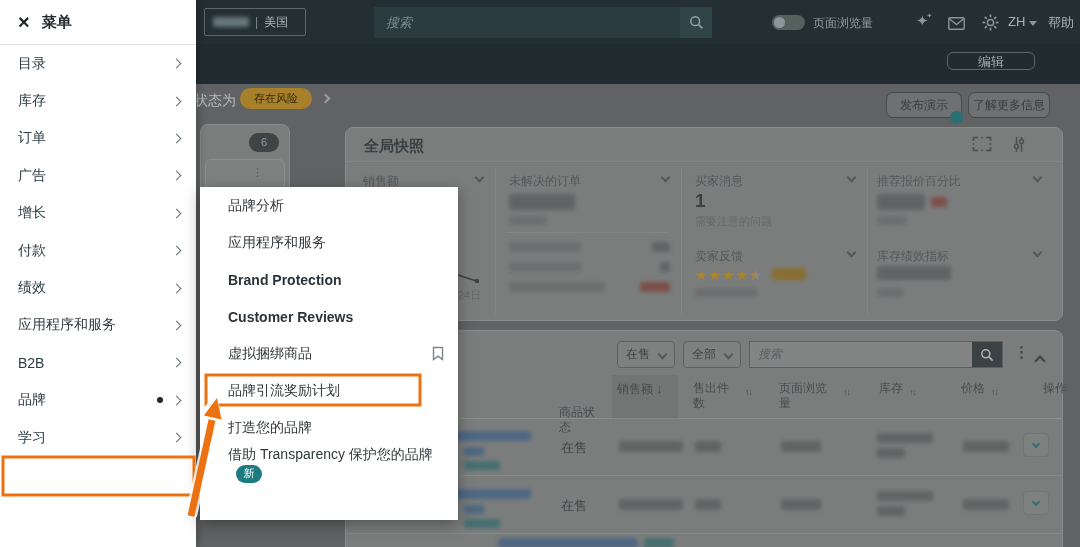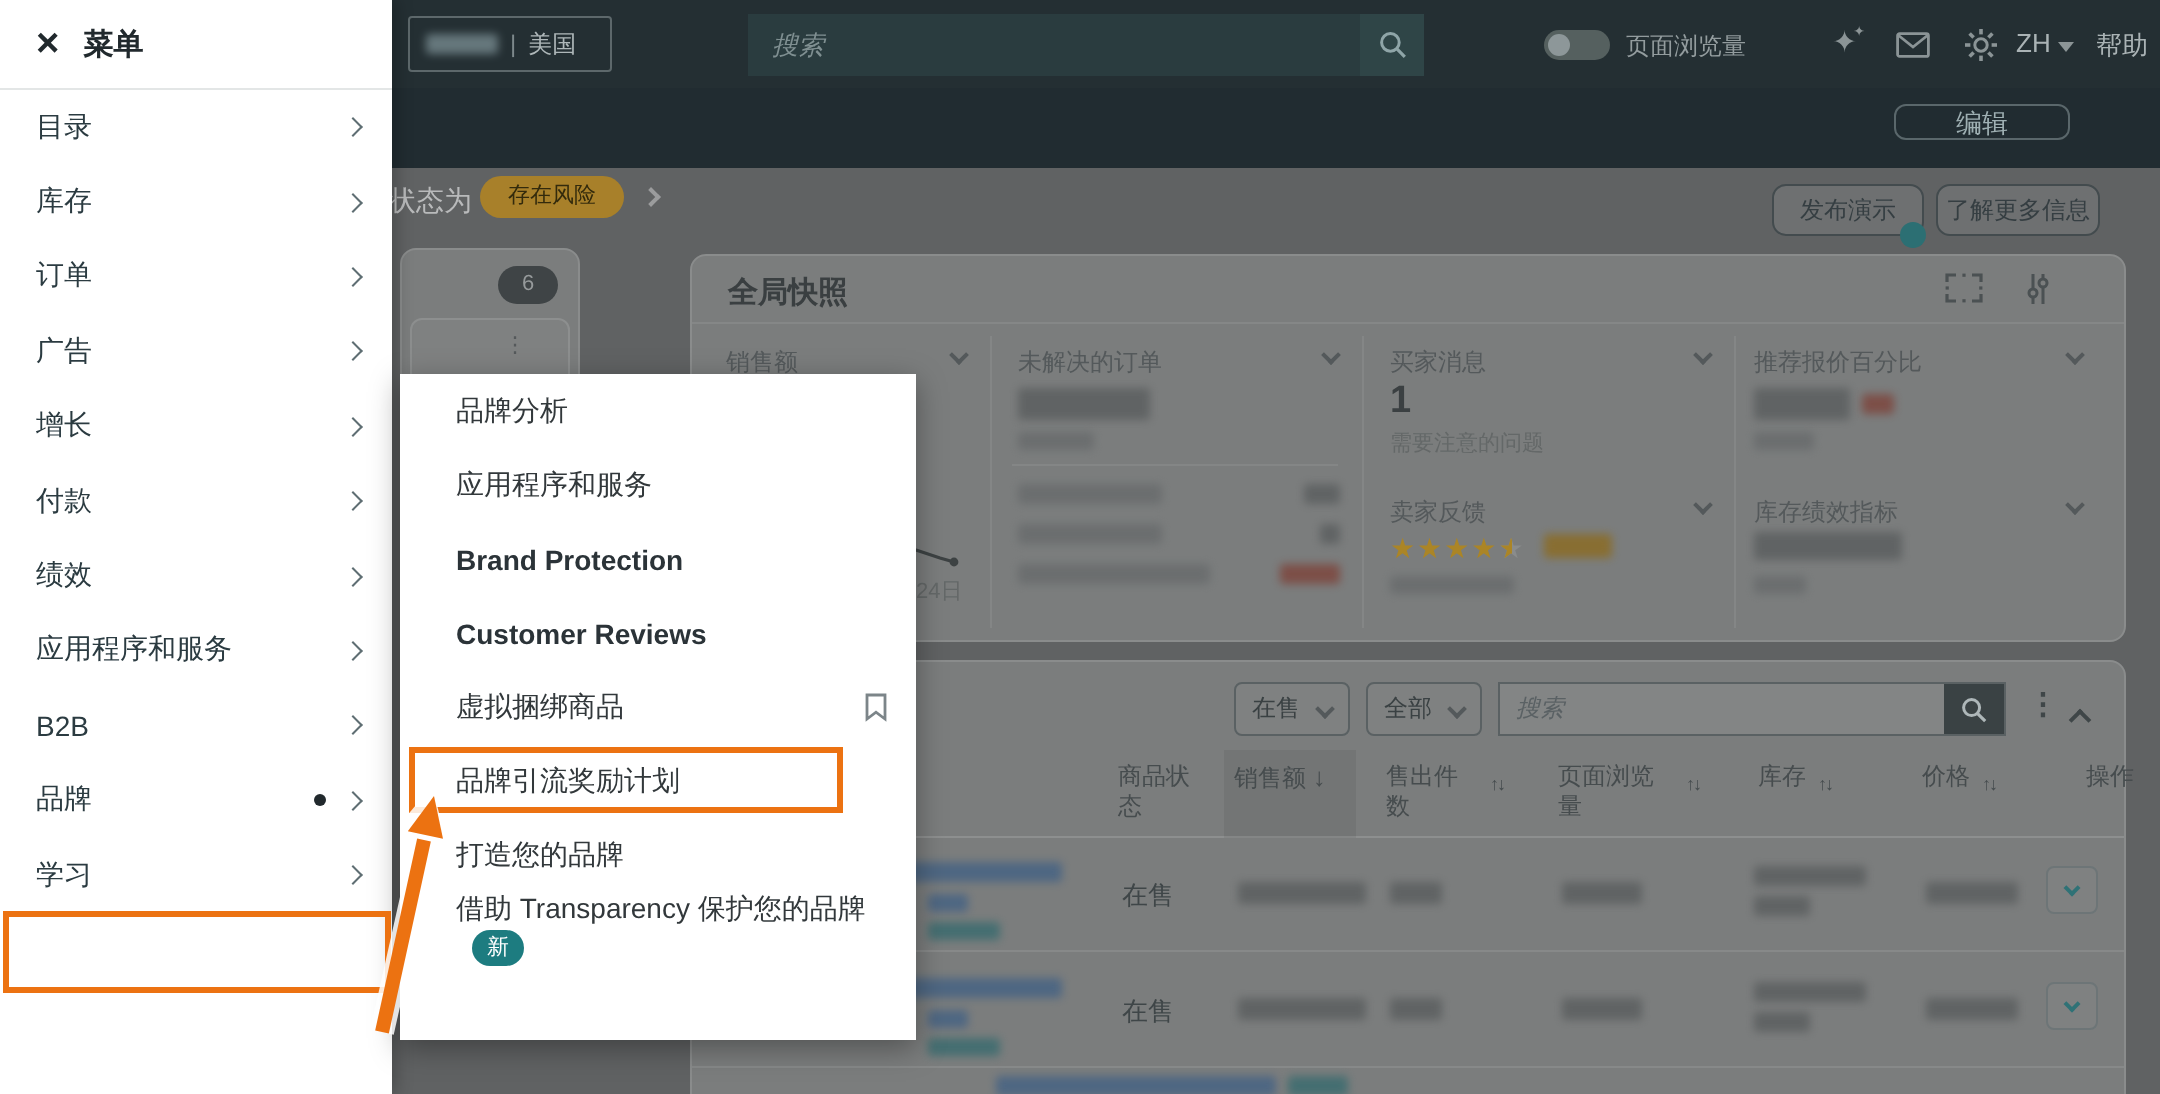--- a/index.html
+++ b/index.html
@@ -263,21 +263,21 @@
             <circle cx="5.8" cy="5.8" r="4" fill="none" stroke="#aeb7b9" stroke-width="1.5"></circle>
             <line x1="8.8" y1="8.8" x2="12.6" y2="12.6" stroke="#aeb7b9" stroke-width="1.6"></line>
           </svg>
         </button>
       </div>
       <span class="kebab">⋮</span>
       <span class="collapse"><span class="chev-up"></span></span>
 
       <div class="thead">
         <div class="sort-col-bg"></div>
-        <span class="th" style="left:213px;width:42px;">商品状态</span>
+        <span class="th" style="left:213px;width:42px;margin-top:24px;">商品状态</span>
         <span class="th" style="left:271px;"><span>销售额</span> <span style="font-size:13px;">↓</span></span>
         <span class="th" style="left:347px;width:46px;"><span>售出件数</span></span>
         <span class="sort-arrows" style="position:absolute;left:399px;top:12px;">↑↓</span>
         <span class="th" style="left:433px;width:58px;"><span>页面浏览量</span></span>
         <span class="sort-arrows" style="position:absolute;left:497px;top:12px;">↑↓</span>
         <span class="th" style="left:533px;"><span>库存</span></span>
         <span class="sort-arrows" style="position:absolute;left:563px;top:12px;">↑↓</span>
         <span class="th" style="left:615px;"><span>价格</span></span>
         <span class="sort-arrows" style="position:absolute;left:645px;top:12px;">↑↓</span>
         <span class="th" style="left:681px;width:26px;margin-left:16px;">操作</span>

